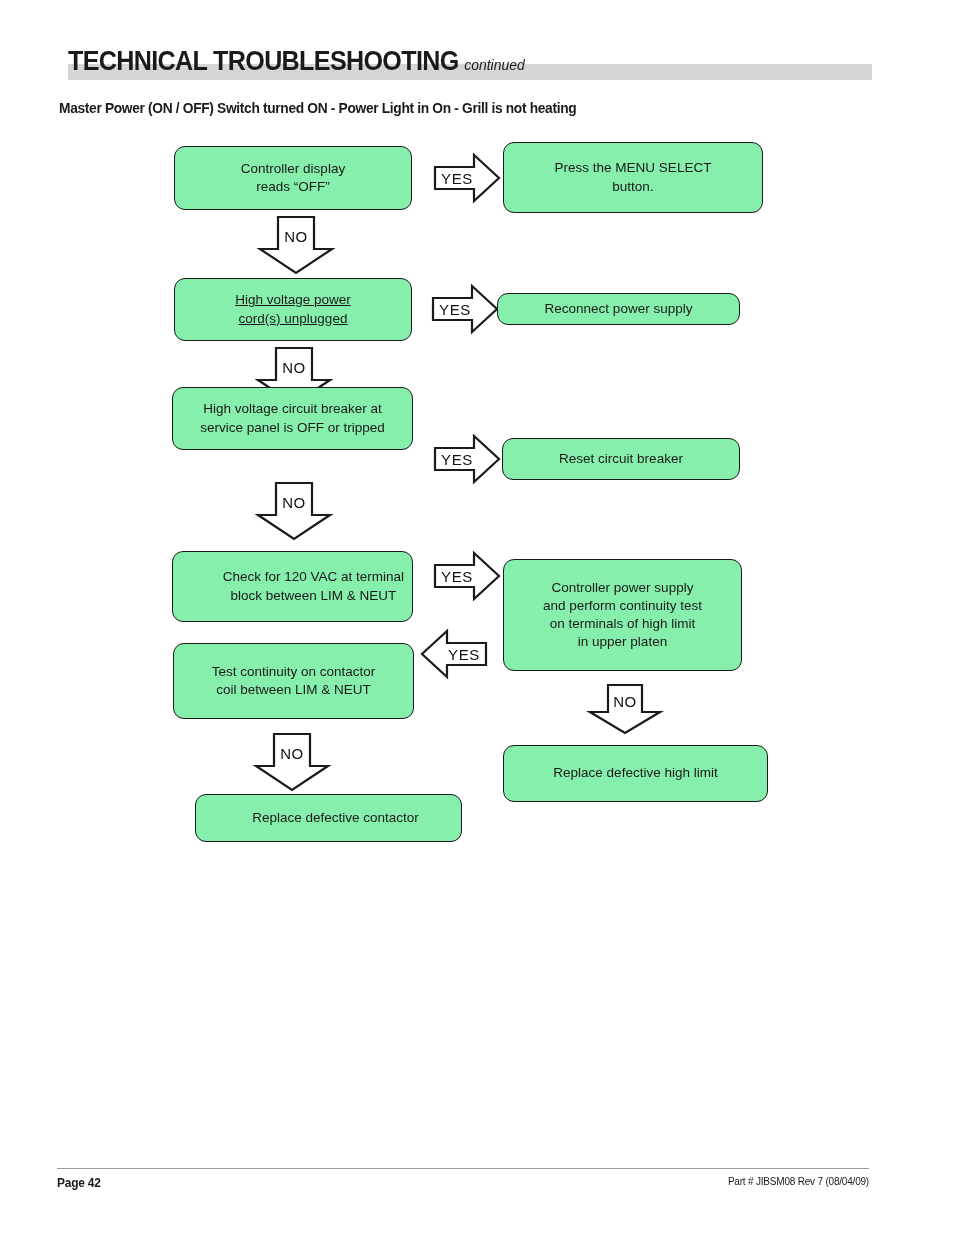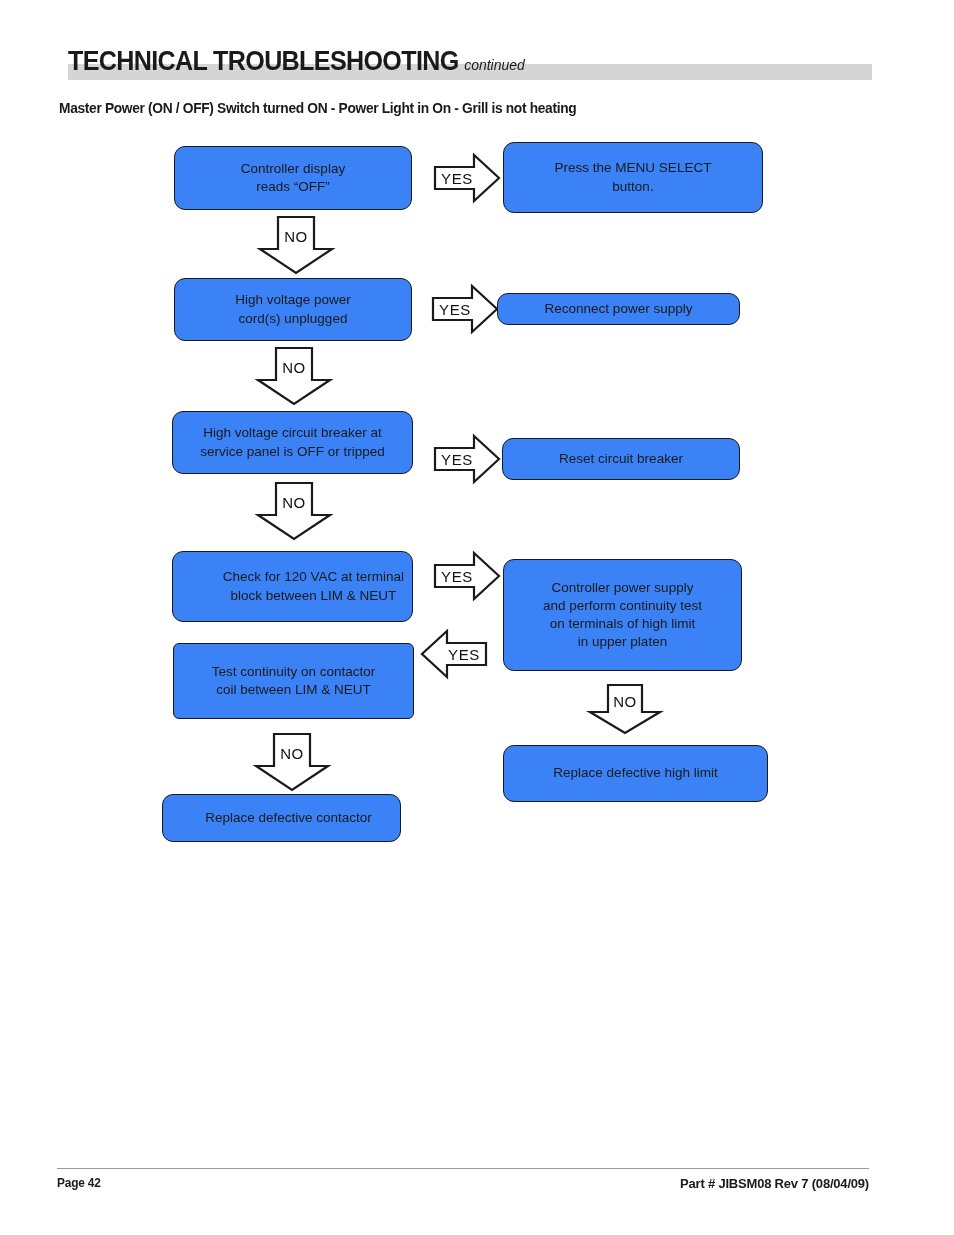--- a/index.html
+++ b/index.html
@@ -62,21 +62,21 @@
     left: 0;
     top: 0;
     width: 954px;
     height: 1100px;
   }
   .node {
     position: absolute;
     box-sizing: border-box;
     border: 1.6px solid #1a1a1a;
     border-radius: 11px;
-    background: #3b82f6;
+    background: #86efac;
     display: flex;
     align-items: center;
     justify-content: center;
     text-align: center;
     font-size: 13.5px;
     line-height: 1.34;
     color: #1a1a1a;
     padding: 2px 8px;
   }
   .node span { display: block; }
@@ -111,22 +111,22 @@
     font-size: 12.5px;
     font-weight: bold;
     letter-spacing: -0.2px;
     transform: scaleX(0.95);
     transform-origin: left top;
   }
   #footer-right {
     position: absolute;
     right: 85px;
     top: 1176px;
-    font-size: 13px;
-    font-weight: bold;
+    font-size: 10px;
+    font-weight: normal;
     letter-spacing: -0.2px;
     white-space: nowrap;
   }
 </style>
 </head>
 <body>
 
 <div id="header-band"></div>
 <div id="page-title">
   <span>TECHNICAL TROUBLESHOOTING</span><span id="page-title-continued">continued</span>
@@ -156,21 +156,21 @@
     </div>
   </div>
 
   <div class="arrow" style="left:258px; top:216px;">
     <svg width="76" height="58" viewBox="0 0 76 58">
       <path d="M20,1 L56,1 L56,33 L74,33 L38,57 L2,33 L20,33 Z" fill="#ffffff" stroke="#1a1a1a" stroke-width="2.2" stroke-linejoin="miter"></path>
     </svg>
     <div class="arrow-label" style="left:20px; top:12px; width:36px;">NO</div>
   </div>
 
-  <div class="node" style="left:174px; top:278px; width:238px; height:63px;">
+  <div class="node" style="left:174px; top:278px; width:238px; height:63px;text-decoration:underline;">
     <div>
       <span>High voltage power</span>
       <span>cord(s) unplugged</span>
     </div>
   </div>
 
   <div class="arrow" style="left:432px; top:285px;">
     <svg width="66" height="48" viewBox="0 0 66 48">
       <path d="M1,13 L40,13 L40,1 L65,24 L40,47 L40,35 L1,35 Z" fill="#ffffff" stroke="#1a1a1a" stroke-width="2.2" stroke-linejoin="miter"></path>
     </svg>
@@ -183,21 +183,21 @@
     </div>
   </div>
 
   <div class="arrow" style="left:256px; top:347px;">
     <svg width="76" height="58" viewBox="0 0 76 58">
       <path d="M20,1 L56,1 L56,33 L74,33 L38,57 L2,33 L20,33 Z" fill="#ffffff" stroke="#1a1a1a" stroke-width="2.2" stroke-linejoin="miter"></path>
     </svg>
     <div class="arrow-label" style="left:20px; top:12px; width:36px;">NO</div>
   </div>
 
-  <div class="node" style="left:172px; top:411px; width:241px; height:63px;">
+  <div class="node" style="left:172px; top:387px; width:241px; height:63px;">
     <div>
       <span>High voltage circuit breaker at</span>
       <span>service panel is OFF or tripped</span>
     </div>
   </div>
 
   <div class="arrow" style="left:434px; top:435px;">
     <svg width="66" height="48" viewBox="0 0 66 48">
       <path d="M1,13 L40,13 L40,1 L65,24 L40,47 L40,35 L1,35 Z" fill="#ffffff" stroke="#1a1a1a" stroke-width="2.2" stroke-linejoin="miter"></path>
     </svg>
@@ -240,21 +240,21 @@
     </div>
   </div>
 
   <div class="arrow" style="left:421px; top:630px;">
     <svg width="66" height="48" viewBox="0 0 66 48">
       <path d="M65,13 L26,13 L26,1 L1,24 L26,47 L26,35 L65,35 Z" fill="#ffffff" stroke="#1a1a1a" stroke-width="2.2" stroke-linejoin="miter"></path>
     </svg>
     <div class="arrow-label" style="left:24px; top:16px; width:38px;">YES</div>
   </div>
 
-  <div class="node" style="left:173px; top:643px; width:241px; height:76px;border-radius:6px;">
+  <div class="node" style="left:173px; top:643px; width:241px; height:76px;">
     <div>
       <span>Test continuity on contactor</span>
       <span>coil between LIM &amp; NEUT</span>
     </div>
   </div>
 
   <div class="arrow" style="left:588px; top:684px;">
     <svg width="74" height="50" viewBox="0 0 74 50">
       <path d="M20,1 L54,1 L54,28 L72,28 L37,49 L2,28 L20,28 Z" fill="#ffffff" stroke="#1a1a1a" stroke-width="2.2" stroke-linejoin="miter"></path>
     </svg>
@@ -267,21 +267,21 @@
     </svg>
     <div class="arrow-label" style="left:20px; top:12px; width:36px;">NO</div>
   </div>
 
   <div class="node" style="left:503px; top:745px; width:265px; height:57px;">
     <div>
       <span>Replace defective high limit</span>
     </div>
   </div>
 
-  <div class="node" style="left:162px; top:794px; width:239px; height:48px;padding-left:22px;">
+  <div class="node" style="left:195px; top:794px; width:267px; height:48px;padding-left:22px;">
     <div>
       <span>Replace defective contactor</span>
     </div>
   </div>
 
 </div>
 
 <div id="footer-rule"></div>
 <div id="footer-left">Page 42</div>
 <div id="footer-right">Part # JIBSM08 Rev 7 (08/04/09)</div>

